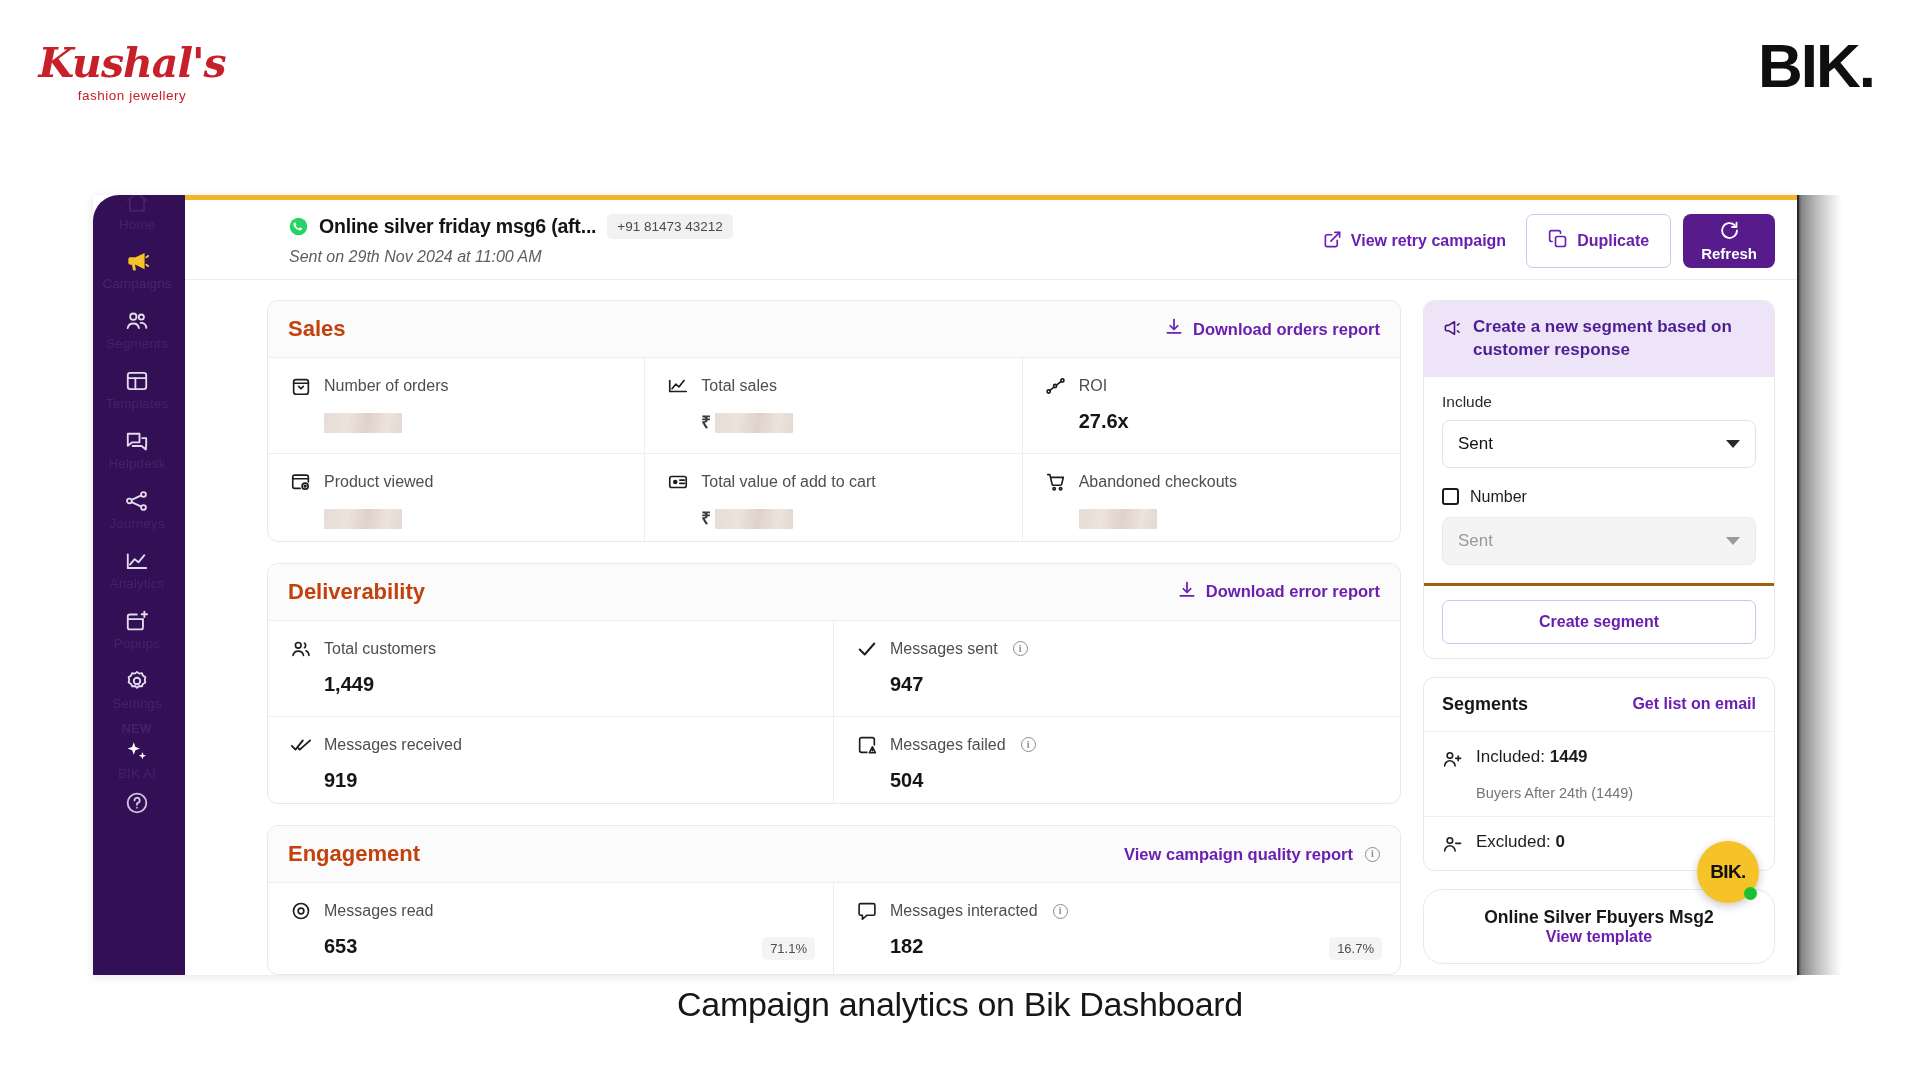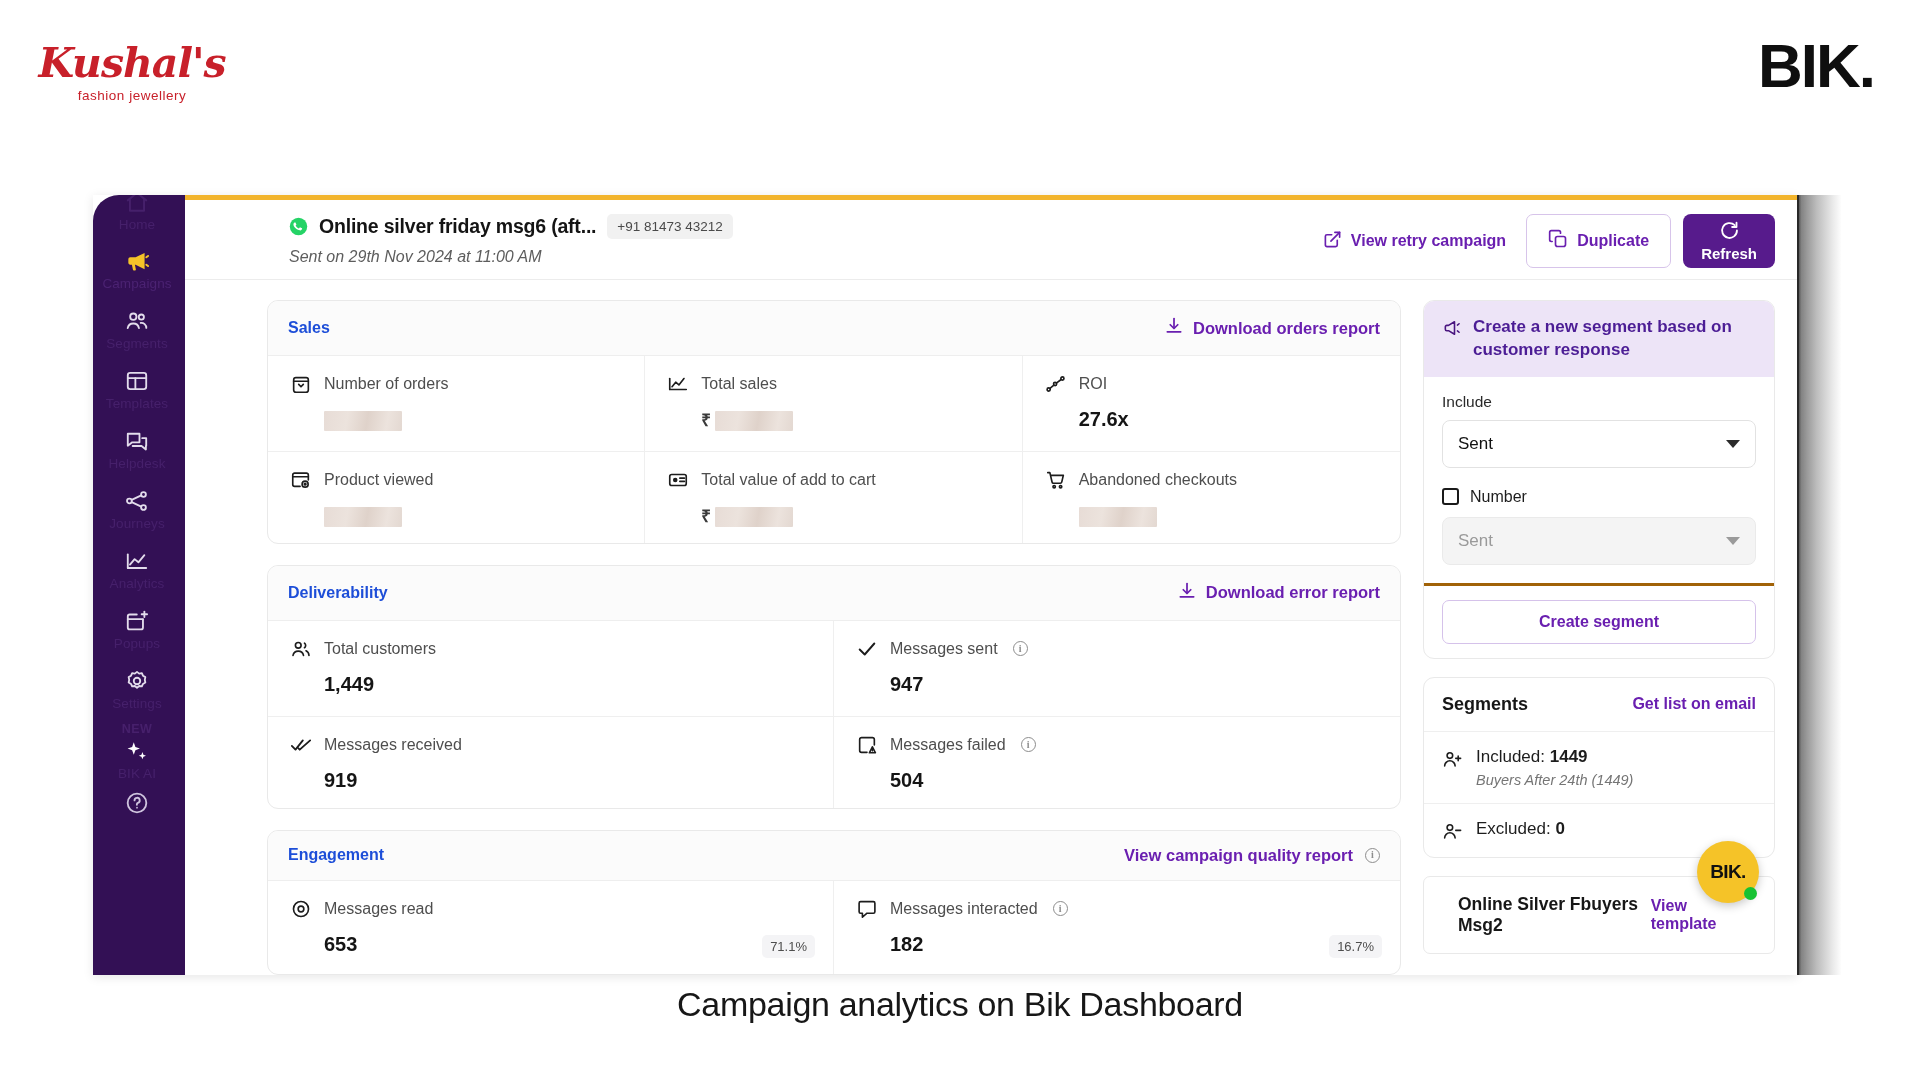--- a/index.html
+++ b/index.html
@@ -142,21 +142,21 @@
 
   
   .card {
     border: 1px solid #e9e9e9; border-radius: 11px;
     background: #fff; overflow: hidden;
   }
   .card-head {
     display: flex; align-items: center; justify-content: space-between;
     padding: 15px 20px; background: #fbfbfb; border-bottom: 1px solid #eeeeee;
   }
-  .card-title { font-size: 16px; font-weight: 700; color: #1d4ed8; }
+  .card-title { font-size: 22px; font-weight: 700; color: #c2410c; }
   .card-head-link {
     display: flex; align-items: center; gap: 9px;
     color: #6a1fb0; font-size: 16.5px; font-weight: 700; cursor: pointer;
   }
   .grid3 { display: grid; grid-template-columns: 1fr 1fr 1fr; }
   .grid2 { display: grid; grid-template-columns: 1fr 1fr; }
   .cell {
     padding: 17px 22px 20px 22px;
     border-right: 1px solid #efefef; border-bottom: 1px solid #efefef;
     min-height: 90px; position: relative;
@@ -227,26 +227,27 @@
     padding: 16px 18px; border-bottom: 1px solid #efefef;
   }
   .seg2-title { font-size: 18px; font-weight: 700; color: #171717; }
   .seg2-link { font-size: 16px; font-weight: 700; color: #6a1fb0; cursor: pointer; }
   .seg2-row { display: flex; gap: 13px; align-items: flex-start; padding: 15px 18px; }
   .seg2-row + .seg2-row { border-top: 1px solid #efefef; }
   .seg2-ico { width: 21px; height: 21px; flex: 0 0 21px; color: #1d1d1d; margin-top: 2px; }
   .seg2-ico svg { width: 21px; height: 21px; display: block; }
   .seg2-main { font-size: 17px; color: #1d1d1d; }
   .seg2-main b { font-weight: 700; }
-  .seg2-sub { font-size: 14.5px; color: #757575; margin-top: 5px; font-style: italic; }
+  .seg2-sub { font-size: 14.5px; color: #757575; margin-top: 18px; }
 
   .tmpl-card {
-    border: 1px solid #e9e9e9; border-radius: 7px; background: #fff;
+    border: 1px solid #e9e9e9; border-radius: 19px; background: #fff;
     display: flex; align-items: center; justify-content: space-between;
     padding: 17px 34px;
+    flex-direction: column;
   }
   .tmpl-title { font-size: 17.5px; font-weight: 700; color: #171717; }
   .tmpl-link { font-size: 16px; font-weight: 700; color: #6a1fb0; cursor: pointer; }
 
   
   .bik-bubble {
     position: absolute; right: 38px; bottom: 72px;
     width: 62px; height: 62px; border-radius: 50%;
     background: #f5c328; display: flex; align-items: center; justify-content: center;
     font-weight: 800; font-size: 19px; color: #111; letter-spacing: -.6px;

